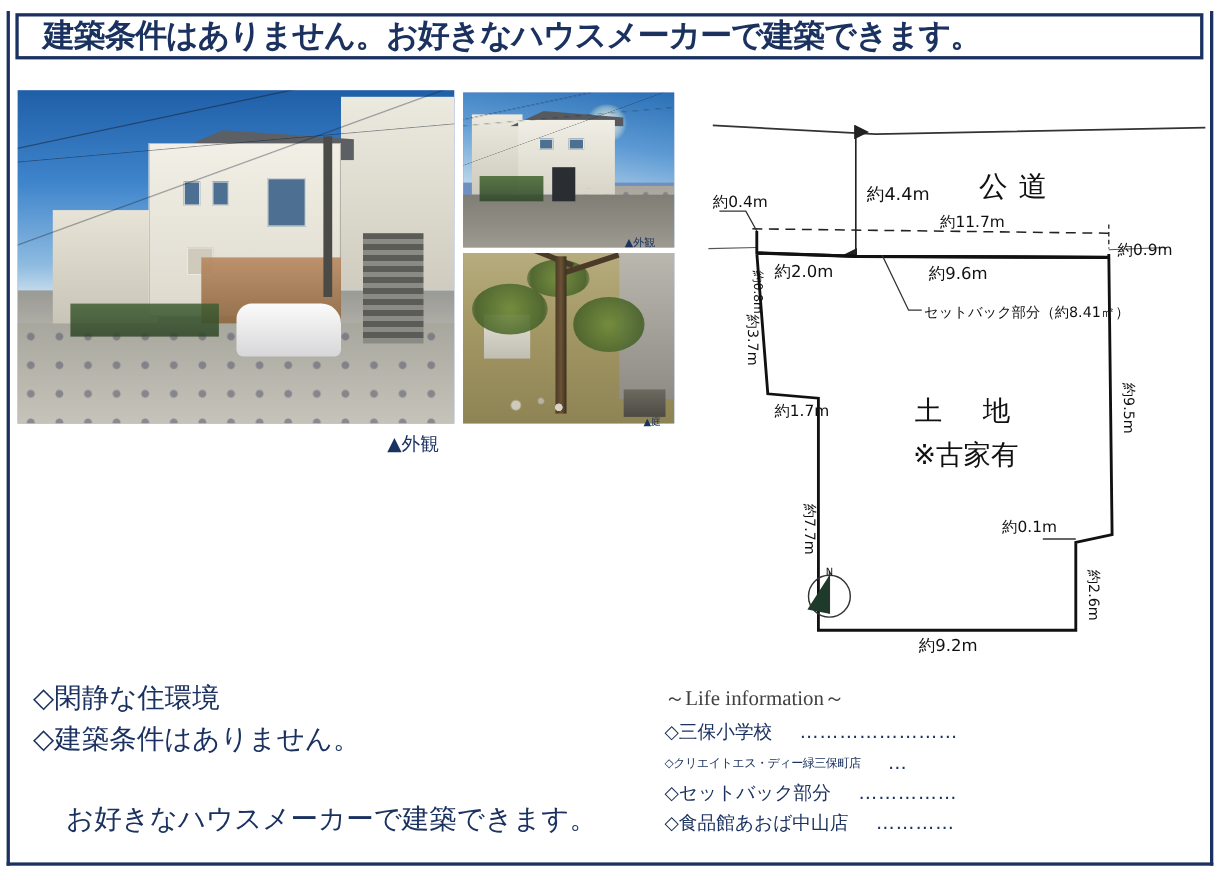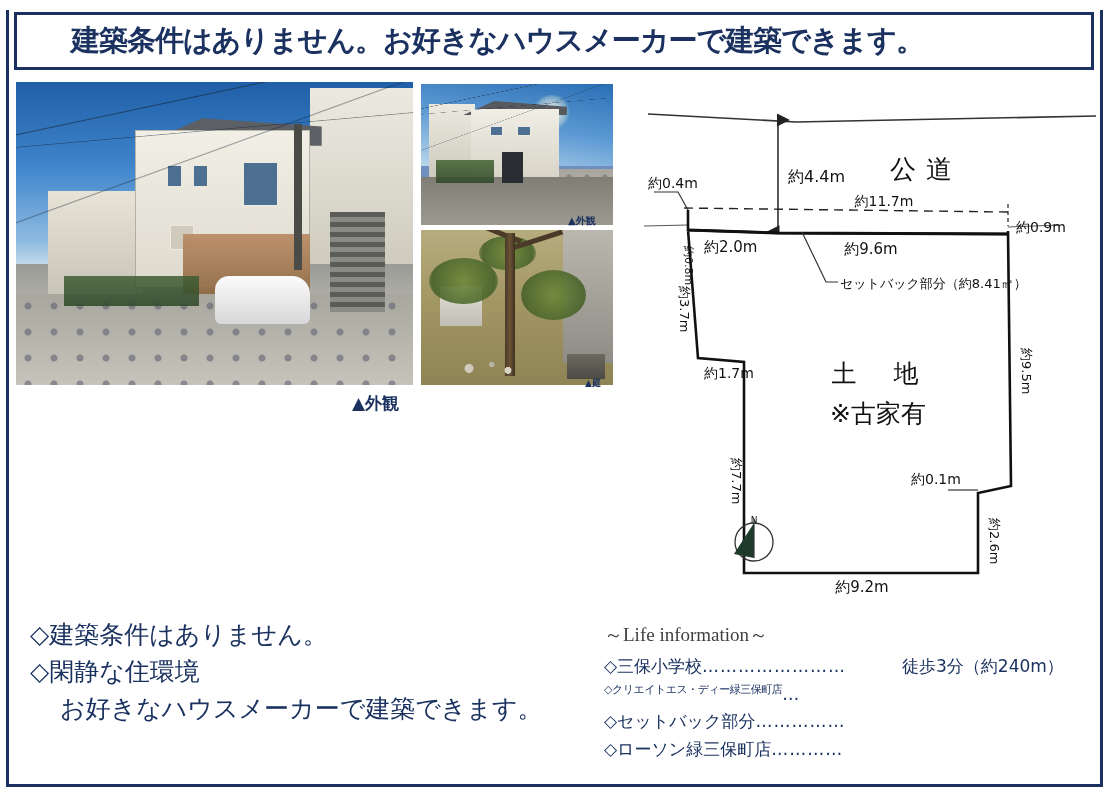--- a/index.html
+++ b/index.html
@@ -38,27 +38,26 @@
     position: absolute;
     left: 1100px; top: 10px;
     width: 3px; height: 777px;
     background: #1b3260;
   }
 
   
   #header-banner {
     position: absolute;
     left: 14px; top: 12px;
-    width: 1080px; height: 58px;
+    width: 1080px; height: 42px;
     border: 3px solid #1b3260;
     background: #ffffff;
     box-sizing: border-box;
     display: flex;
     align-items: center;
-    padding-left: 32px;
   }
   #header-title {
     margin-left: 22px;
     font-family: "DejaVu Sans", "Liberation Sans", sans-serif;
     font-size: 29px;
     font-weight: bold;
     color: #1b3260;
     letter-spacing: -1px;
     white-space: nowrap;
   }
@@ -231,21 +230,21 @@
     background: radial-gradient(circle at 20% 60%, #cfcabb 0 8%, transparent 9%),
                 radial-gradient(circle at 55% 40%, #b7b2a3 0 7%, transparent 8%),
                 radial-gradient(circle at 80% 70%, #d8d3c4 0 6%, transparent 7%);
   }
 
   
   .caption {
     position: absolute;
     font-family: "DejaVu Sans", "Liberation Sans", sans-serif;
     color: #1b3260;
-    font-weight: bold;
+    font-weight: normal;
     white-space: nowrap;
   }
   #caption-main { left: 352px; top: 392px; font-size: 17px; }
   #caption-ext2 { left: 568px; top: 214px; font-size: 10px; }
   #caption-garden { left: 585px; top: 377px; font-size: 9px; }
 
   
   #site-plan {
     position: absolute;
     left: 626px; top: 86px;
@@ -259,43 +258,44 @@
     left: 30px; top: 616px;
     width: 540px;
     color: #1b3260;
     font-family: "DejaVu Sans", "Liberation Sans", sans-serif;
   }
   .feature-line {
     font-size: 25px;
     line-height: 1.48;
     white-space: nowrap;
   }
-  .feature-line.indent { padding-left: 30px; }
+  .feature-line.indent { padding-left: 30px; margin-top: 36px; }
 
   
   #life-info {
     position: absolute;
     left: 604px; top: 622px;
     width: 480px;
     color: #1b3260;
     font-family: "DejaVu Sans", "Liberation Sans", sans-serif;
   }
   #life-info-title {
     color: #404040;
     font-size: 19px;
     font-family: "Liberation Serif", "DejaVu Serif", serif;
     margin-bottom: 5px;
     white-space: nowrap;
   }
   .life-row {
     display: flex;
-    align-items: flex-start;
+    align-items: center;
     font-size: 17px;
     line-height: 1.62;
     white-space: nowrap;
+    gap: 25px;
   }
   .life-name {
     display: inline-block;
   }
   .life-dots {
     flex: 0 0 auto;
     letter-spacing: 1px;
   }
   .life-spacer { flex: 1 1 auto; }
   .life-time {
@@ -453,47 +453,46 @@
       <text id="lbl-26" x="364" y="432" font-family="DejaVu Sans, sans-serif" font-size="13" fill="#111" transform="rotate(90 364 432)">約2.6m</text>
 
       <text id="lbl-92" x="236" y="506" font-family="DejaVu Sans, sans-serif" font-size="15" fill="#111" text-anchor="middle">約9.2m</text>
 
       <text id="lbl-land1" x="252" y="296" font-family="DejaVu Sans, sans-serif" font-size="25" fill="#111" text-anchor="middle" letter-spacing="6">土　地</text>
       <text id="lbl-land2" x="252" y="336" font-family="DejaVu Sans, sans-serif" font-size="25" fill="#111" text-anchor="middle">※古家有</text>
     </svg>
   </div>
 
   <div id="features">
+    <div class="feature-line">◇閑静な住環境</div>
     <div class="feature-line">◇建築条件はありません。</div>
-    <div class="feature-line">◇閑静な住環境</div>
     <div class="feature-line indent">お好きなハウスメーカーで建築できます。</div>
   </div>
 
   <div id="life-info">
     <div id="life-info-title">～Life information～</div>
 
     <div class="life-row">
       <span class="life-name">◇三保小学校</span>
       <span class="life-dots">……………………</span>
       <span class="life-spacer"></span>
-      <span class="life-time">徒歩3分（約240m）</span>
     </div>
 
     <div class="life-row row-narrow">
       <span class="life-name">◇クリエイトエス・ディー緑三保町店</span>
       <span class="life-dots">…</span>
       <span class="life-spacer"></span>
     </div>
 
     <div class="life-row">
       <span class="life-name">◇セットバック部分</span>
       <span class="life-dots">……………</span>
       <span class="life-spacer"></span>
     </div>
 
     <div class="life-row">
-      <span class="life-name">◇ローソン緑三保町店</span>
+      <span class="life-name">◇食品館あおば中山店</span>
       <span class="life-dots">…………</span>
       <span class="life-spacer"></span>
     </div>
   </div>
 
 </div>
 
 </body></html>

